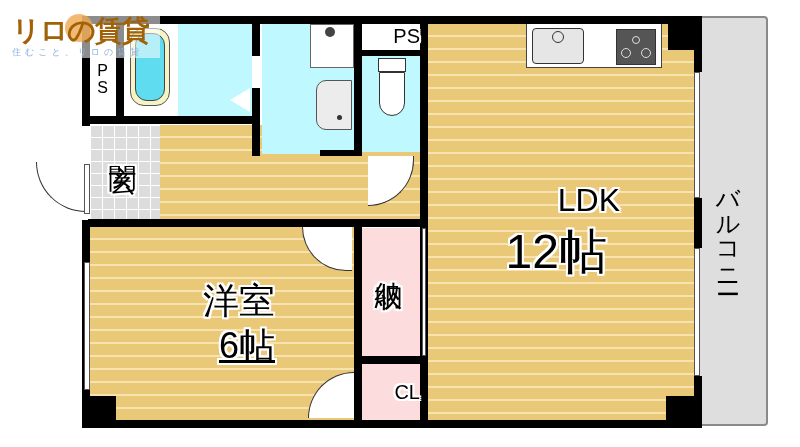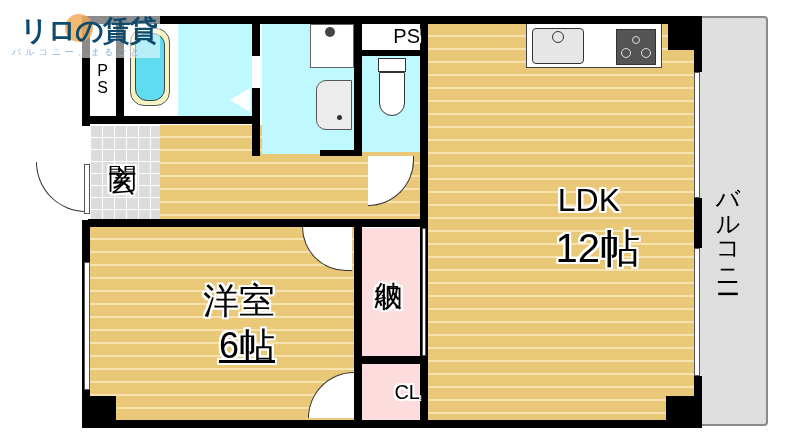--- a/index.html
+++ b/index.html
@@ -11,21 +11,21 @@
   .wet{background:#bff8ff;}
   .pink{background:#fcdcdc;}
   .balcony{background:#dedede;border:2px solid #8a8a8a;border-left:none;}
   .white{background:#fff;}
   .label{font-weight:normal;color:#000;text-align:right;line-height:1;
     text-shadow:-2px -2px 0 #fff,2px -2px 0 #fff,-2px 2px 0 #fff,2px 2px 0 #fff,0 2px 0 #fff,0 -2px 0 #fff,2px 0 0 #fff,-2px 0 0 #fff;}
   .vert{writing-mode:vertical-rl;text-orientation:upright;}
   .door-arc{border:1px solid #333;background:#fff;}
   .window{background:#fff;border:1px solid #555;}
   .logo{left:8px;top:8px;width:152px;height:50px;background:rgba(255,255,255,0.55);}
-  .logo-main{font-size:28px;font-weight:bold;color:#0c4a6e;letter-spacing:-1px;left:4px;top:4px;margin-left:8px;}
+  .logo-main{font-size:28px;font-weight:bold;color:#a16207;letter-spacing:-1px;left:4px;top:4px;}
   .logo-dot{left:57px;top:6px;width:28px;height:28px;border-radius:50%;background:#f0a850;opacity:.8;}
   .logo-sub{font-size:9px;color:#8bb3de;left:4px;top:38px;letter-spacing:4px;}
 </style>
 </head>
 <body>
 
 <div class="abs floor" style="left:428px;top:24px;width:266px;height:400px;"></div>
 <div class="abs floor" style="left:160px;top:125px;width:268px;height:95px;"></div>
 <div class="abs floor" style="left:88px;top:227px;width:270px;height:197px;"></div>
 <div class="abs tile" style="left:90px;top:125px;width:70px;height:95px;"></div>
@@ -93,25 +93,25 @@
   <div class="abs" style="left:24px;top:18px;width:10px;height:10px;border-radius:50%;border:1px solid #ddd;"></div>
   <div class="abs" style="left:15px;top:6px;width:8px;height:8px;border-radius:50%;border:1px solid #ddd;"></div>
 </div>
 
 <div class="abs white" style="left:362px;top:24px;width:58px;height:26px;"></div>
 <div class="abs label" style="left:362px;top:26px;width:58px;font-size:20px;">PS</div>
 <div class="abs white" style="left:90px;top:56px;width:26px;height:60px;"></div>
 <div class="abs label vert" style="left:94px;top:62px;font-size:16px;">PS</div>
 
 <div class="abs label" style="left:500px;top:184px;width:120px;font-size:32px;">LDK</div>
-<div class="abs label" style="left:520px;top:228px;width:120px;font-size:40px;">12帖</div>
+<div class="abs label" style="left:487px;top:228px;width:120px;font-size:48px;">12帖</div>
 <div class="abs label" style="left:165px;top:283px;width:110px;font-size:36px;">洋室</div>
 <div class="abs label" style="left:165px;top:328px;width:110px;font-size:36px;text-decoration:underline;">6帖</div>
 <div class="abs label vert" style="left:108px;top:143px;font-size:28px;">玄関</div>
 <div class="abs label vert" style="left:374px;top:260px;font-size:28px;">収納</div>
 <div class="abs label" style="left:362px;top:382px;width:58px;font-size:20px;">CL</div>
 <div class="abs label vert" style="left:716px;top:172px;font-size:24px;text-shadow:none;">バルコニー</div>
 
 <div class="abs logo">
   <div class="abs logo-dot"></div>
   <div class="abs logo-main">リロの賃貸</div>
-  <div class="abs logo-sub">バルコニー、まるごと</div>
+  <div class="abs logo-sub">住むこと、リロの賃貸</div>
 </div>
 
 </body></html>

